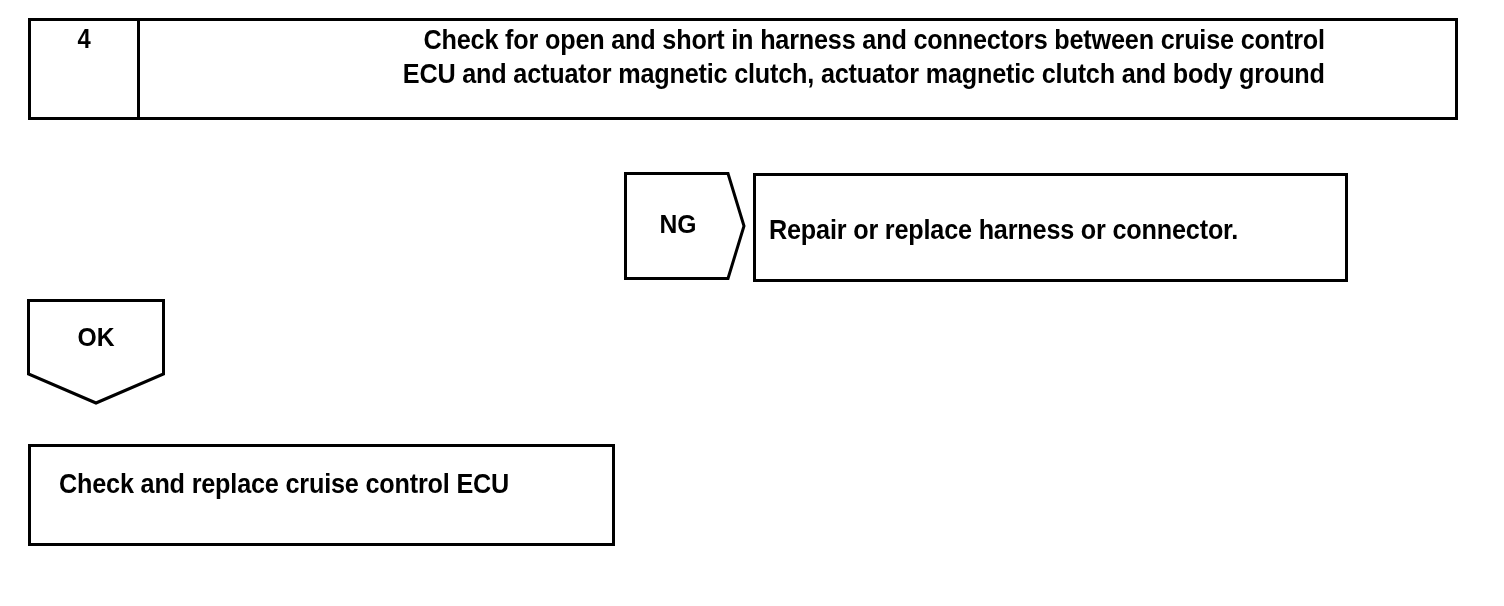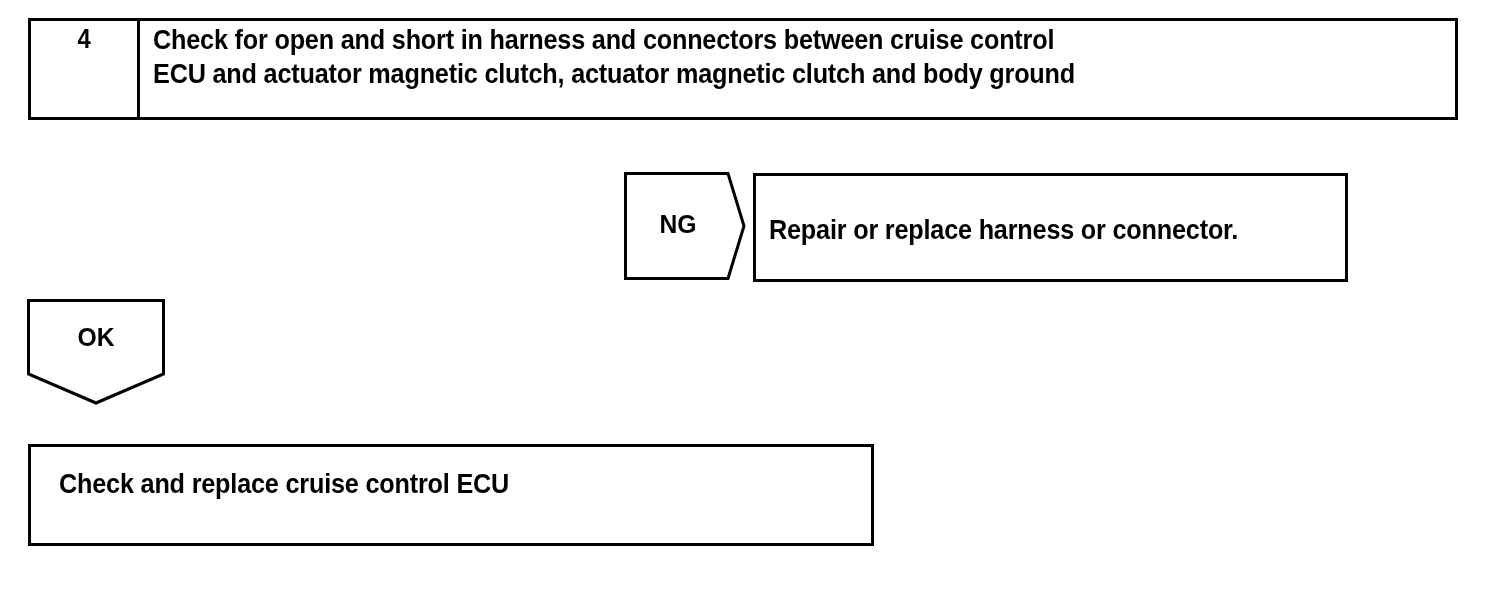--- a/index.html
+++ b/index.html
@@ -57,20 +57,21 @@
     transform: scaleX(0.88);
   }
   #step-text-cell {
     position: absolute;
     left: 112px;
     top: 0;
     right: 0;
     height: 100%;
     padding: 2px 0 0 10px;
     box-sizing: border-box;
+    text-align: right;
   }
   .body-text {
     font-weight: bold;
     font-size: 28px;
     line-height: 34px;
     white-space: nowrap;
     transform-origin: left top;
     transform: scaleX(0.90);
     letter-spacing: -0.2px;
   }
@@ -127,21 +128,21 @@
     font-size: 26px;
     line-height: 30px;
     transform: scaleX(0.95);
     transform-origin: center top;
   }
 
   
   #final-box {
     left: 28px;
     top: 444px;
-    width: 846px;
+    width: 587px;
     height: 102px;
   }
   #final-text {
     position: absolute;
     left: 28px;
     top: 20px;
   }
 </style>
 </head>
 <body>

